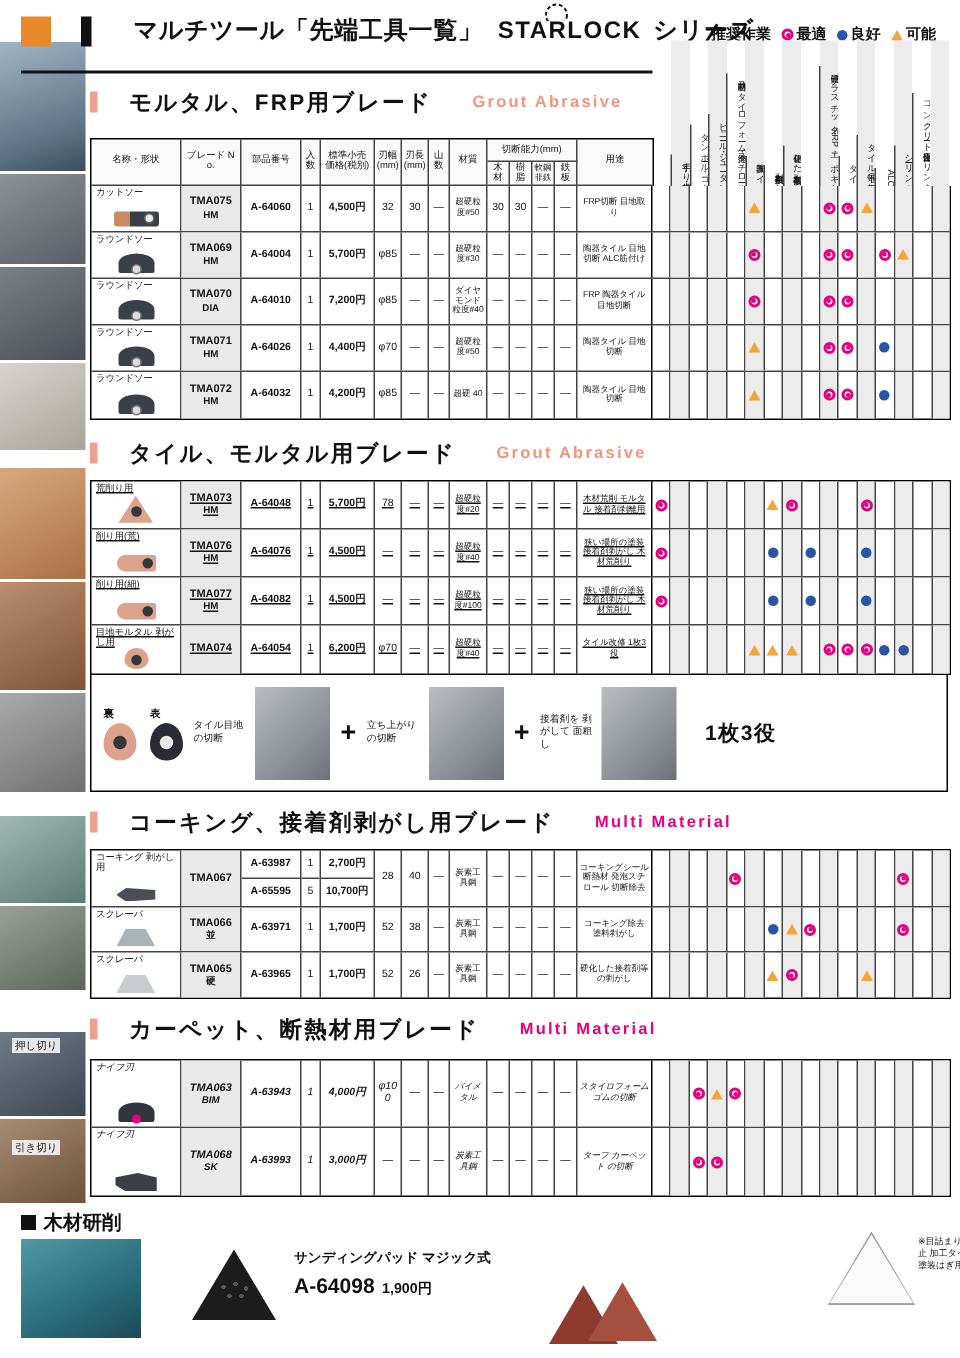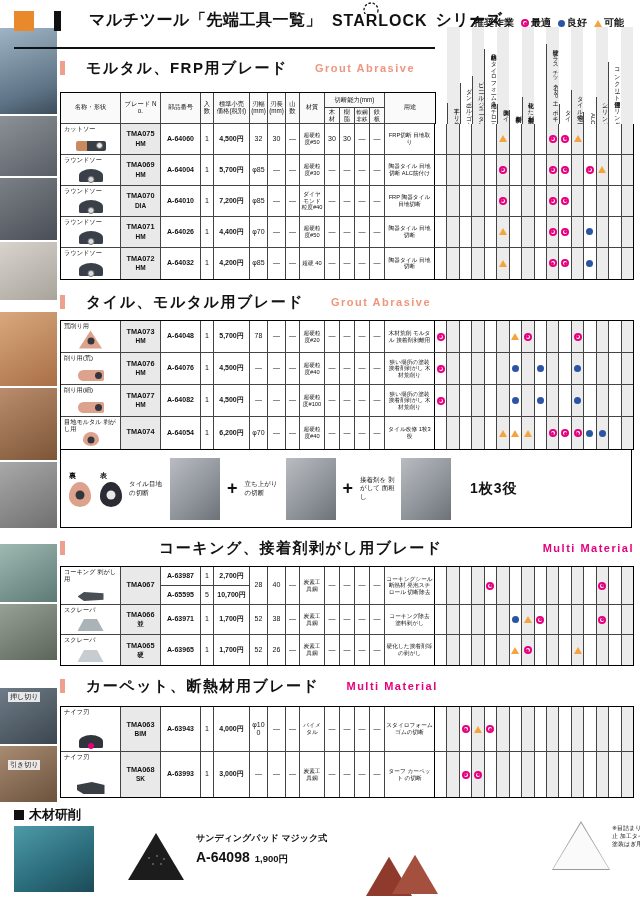--- a/index.html
+++ b/index.html
@@ -35,41 +35,41 @@
 
   
   .sec{position:absolute;left:60px;}
   .sec1{top:56px;} .sec2{top:290px;} .sec3{top:536px;} .sec4{top:674px;}
   .stitle{height:24px;display:flex;align-items:center;gap:5px;}
   .stitle h2{font-size:15px;margin:16px;font-weight:bold;letter-spacing:1.5px;}
   .ssq{width:5px;height:14px;background:#eda08e;}
   .ssub{font-size:11px;font-weight:bold;letter-spacing:1.5px;margin-left:6px;}
   .grout{color:#f0957d;} .multi{color:#e5007e;}
   .sec1 .stitle{margin-bottom:12px;} .sec2 .stitle{margin-bottom:6px;}
-  .sec3 .stitle{margin-bottom:6px;justify-content:space-between;} .sec4 .stitle{margin-bottom:8px;}
+  .sec3 .stitle{margin-bottom:6px;} .sec4 .stitle{margin-bottom:8px;}
 
   
   .thead{display:grid;width:374px;grid-template-columns:60px 40px 40px 13px 36px 18px 18px 14px 25px 15px 15px 15px 15px 50px;
     grid-auto-rows:15.4px;border:1.2px solid #000;border-bottom:none;box-sizing:content-box;
     font-size:6.3px;text-align:center;background:#fafafa;}
   .hc{border-right:0.5px solid #444;border-bottom:0.5px solid #444;display:flex;align-items:center;justify-content:center;
     padding:0 1px;box-sizing:border-box;word-break:break-all;line-height:1.1;}
   .r2{grid-row:1/3;}
   .cutg{grid-row:1;grid-column:10/14;}
   .cs0{grid-row:2;grid-column:10;} .cs1{grid-row:2;grid-column:11;}
   .cs2{grid-row:2;grid-column:12;font-size:5.6px;} .cs3{grid-row:2;grid-column:13;}
   .usec{grid-row:1/3;grid-column:14;border-right:none;}
 
   .rows{width:max-content;border:1.2px solid #000;box-sizing:content-box;background:#fff;}
   .trow{display:grid;grid-template-columns:60px 40px 40px 13px 36px 18px 18px 14px 25px 15px 15px 15px 15px 50px 198px;
     height:31px;border-bottom:0.5px solid #444;box-sizing:border-box;}
   .trow:last-child{border-bottom:none;}
-  .sec2 .trow{height:32px;}
+  .sec2 .trow{height:32px;text-decoration:underline;}
   .sec3 .trow{height:30px;} .sec3 .trow:first-child{height:38px;}
-  .sec4 .trow{height:45px;}
+  .sec4 .trow{height:45px;font-style:italic;}
   .c{border-right:0.5px solid #444;font-size:7px;display:flex;align-items:center;justify-content:center;
     text-align:center;box-sizing:border-box;overflow:hidden;line-height:1.15;padding:0 1px;word-break:break-all;}
   .b{font-weight:bold;}
   .cname{flex-direction:column;align-items:flex-start;justify-content:space-between;padding:1px 3px 3px 3px;text-align:left;}
   .nm{font-size:6.2px;}
   .bimg{align-self:center;position:relative;}
   .cblade{flex-direction:column;background:#e9e9e9;gap:1px;}
   .bn{font-size:7.3px;font-weight:bold;} .bns{font-size:6.5px;font-weight:bold;}
   .stack{flex-direction:column;padding:0;}
   .l1,.l2{flex:1;display:flex;align-items:center;justify-content:center;width:100%;box-sizing:border-box;}

